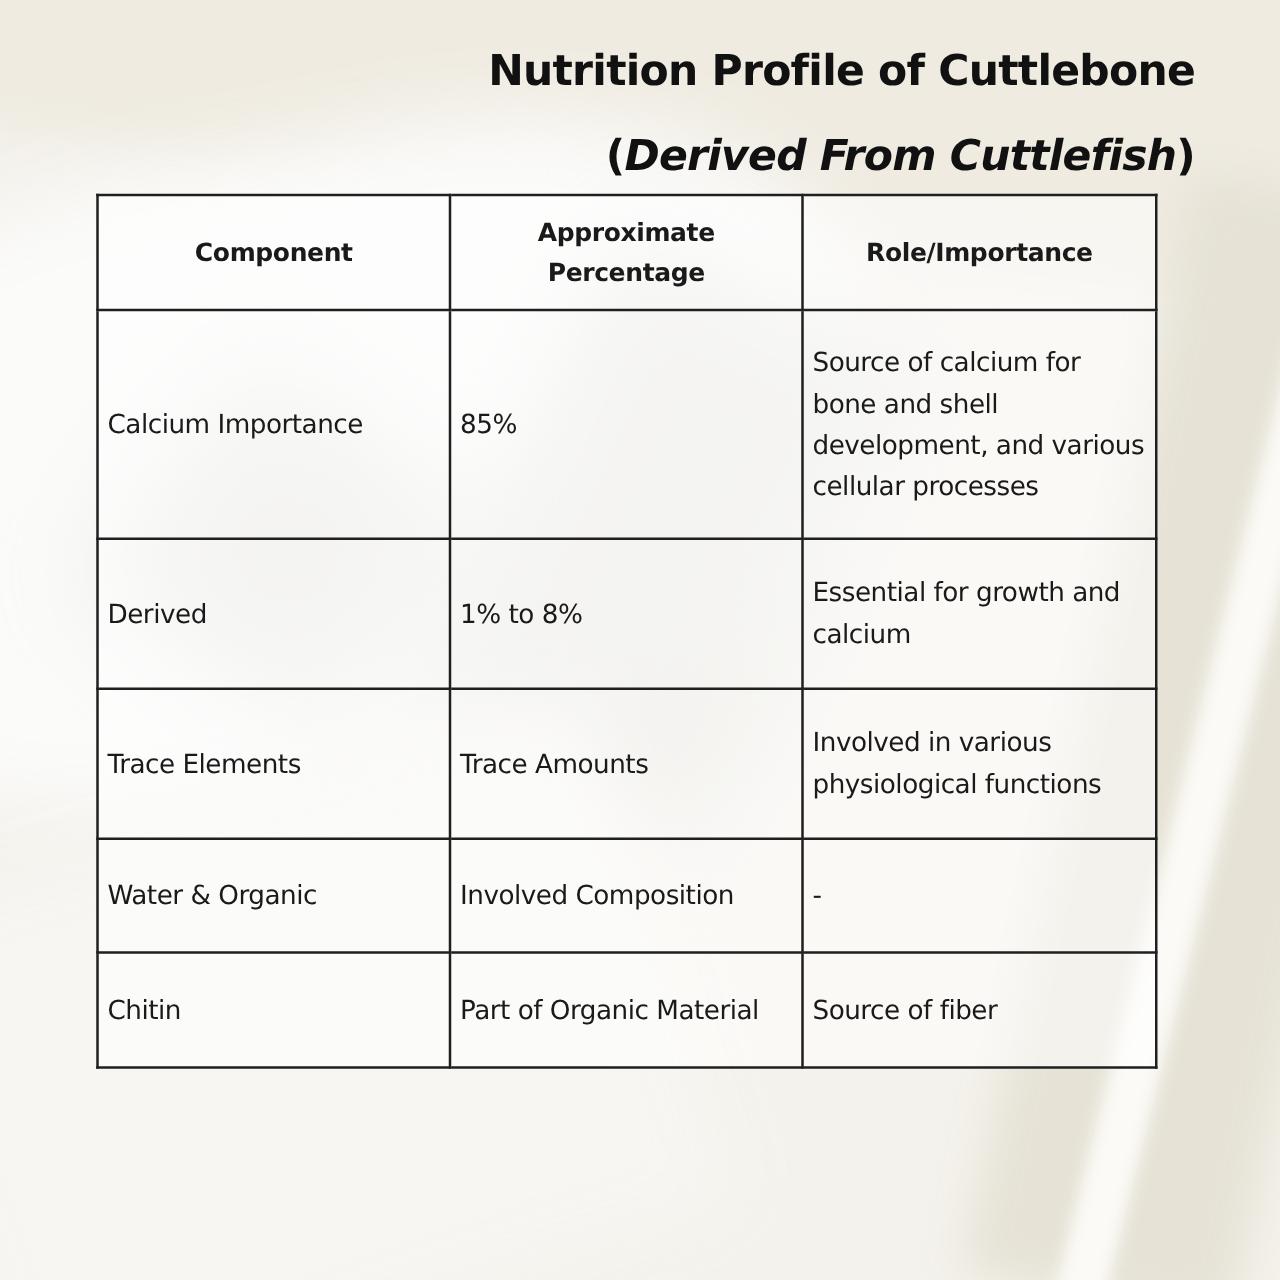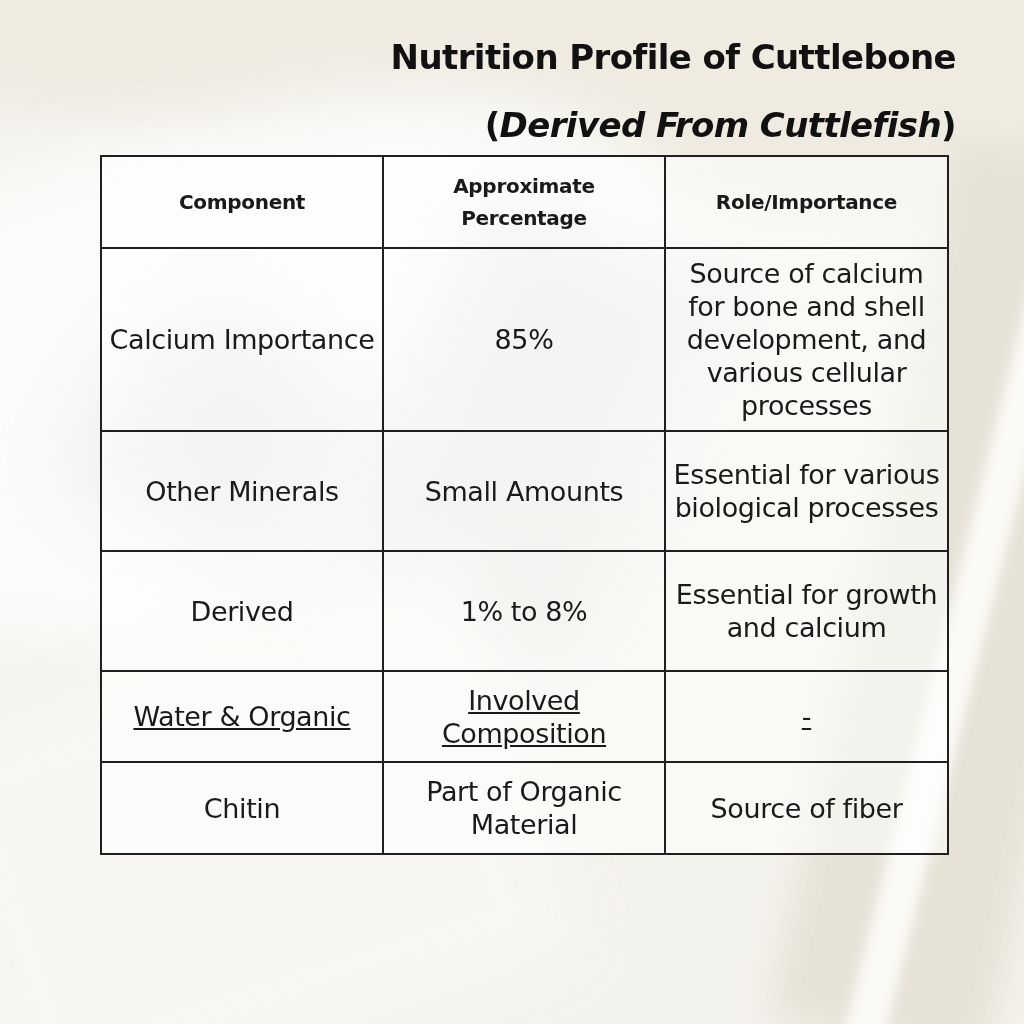--- a/index.html
+++ b/index.html
@@ -21,49 +21,49 @@
     .title {
       position: absolute; left: 0; width: 956px; text-align: right;
       font-family: "DejaVu Sans", sans-serif; font-weight: bold; color: #111;
       font-size: 34px; letter-spacing: -0.6px; line-height: 48px;
     }
     .title.t1 { top: 33px; }
     .title.t2 { top: 101px; }
     .title.t2 i { font-style: italic; }
 
     table.nut {
-      position: absolute; left: 100px; top: 155px;
+      position: absolute; left: 77px; top: 155px;
       width: 847px; border-collapse: collapse;
       background: rgba(255,255,255,0.55);
       table-layout: fixed;
     }
     table.nut th, table.nut td {
       border: 2px solid #1f1f1f;
       vertical-align: middle;
       color: #1a1a1a;
       padding: 0 7px;
     }
     table.nut th {
       font-family: "DejaVu Sans", sans-serif; font-weight: bold;
       font-size: 20px; text-align: center; letter-spacing: -0.3px;
       line-height: 32px; height: 90px;
     }
     table.nut td {
       font-family: "DejaVu Sans", sans-serif;
-      font-size: 27px; line-height: 33px; letter-spacing: -0.4px;
-      text-align: center;
+      font-size: 21px; line-height: 33px; letter-spacing: -0.4px;
+      text-align: left;
     }
     col.c1 { width: 282px; }
     col.c2 { width: 282px; }
     col.c3 { width: 283px; }
     tr.r1 td { height: 181px; }
     tr.r2 td { height: 118px; }
     tr.r3 td { height: 118px; }
     tr.r4 td { height: 118px; }
-    tr.r5 td { height: 89px; text-decoration: underline; }
+    tr.r5 td { height: 89px; }
     tr.r6 td { height: 90px; }
   </style>
 </head>
 <body>
 
 <div class="bg">
   <div class="layer l1"></div>
     <div class="layer l2"></div>
     <div class="layer l3"></div>
   <div class="layer l4"></div>
@@ -87,29 +87,29 @@
       <th>Approximate Percentage</th>
       <th>Role/Importance</th>
     </tr>
   </thead>
   <tbody>
     <tr class="r1">
       <td>Calcium Importance</td>
       <td>85%</td>
       <td>Source of calcium for bone and shell development, and various cellular processes</td>
     </tr>
-    <tr class="r2">
-      <td>Other Minerals</td>
-      <td>Small Amounts</td>
-      <td>Essential for various biological processes</td>
-    </tr>
     <tr class="r3">
       <td>Derived</td>
       <td>1% to 8%</td>
       <td>Essential for growth and calcium</td>
+    </tr>
+    <tr class="r4">
+      <td>Trace Elements</td>
+      <td>Trace Amounts</td>
+      <td>Involved in various physiological functions</td>
     </tr>
     <tr class="r5">
       <td>Water &amp; Organic</td>
       <td>Involved Composition</td>
       <td>-</td>
     </tr>
     <tr class="r6">
       <td>Chitin</td>
       <td>Part of Organic Material</td>
       <td>Source of fiber</td>

